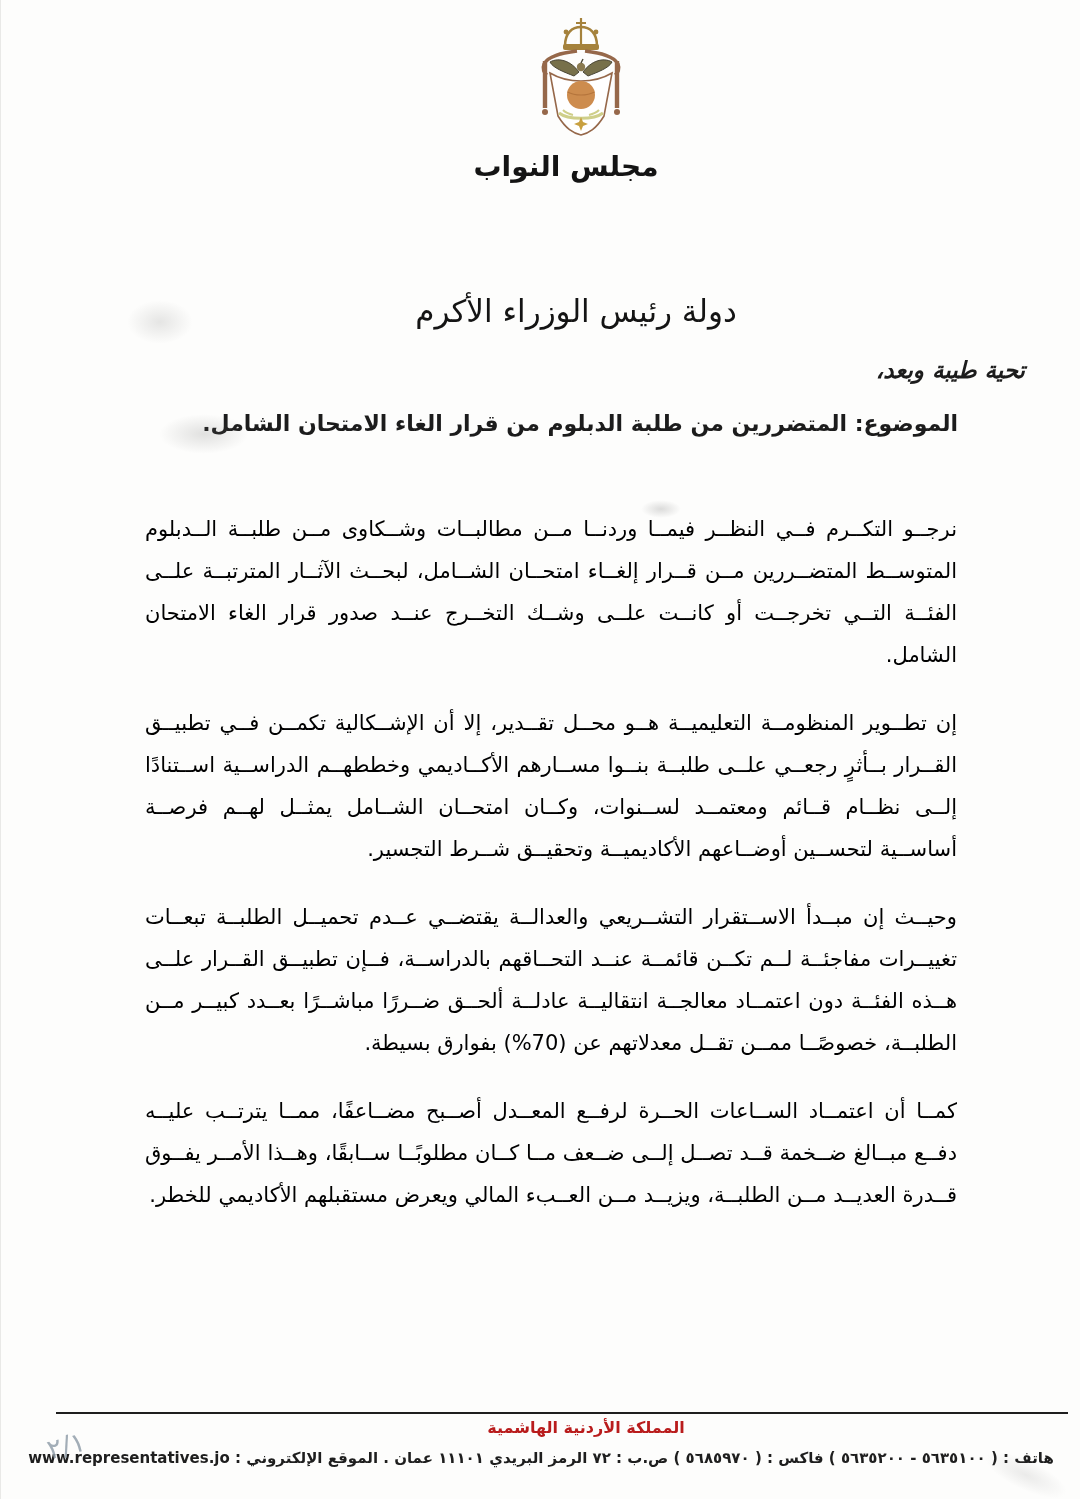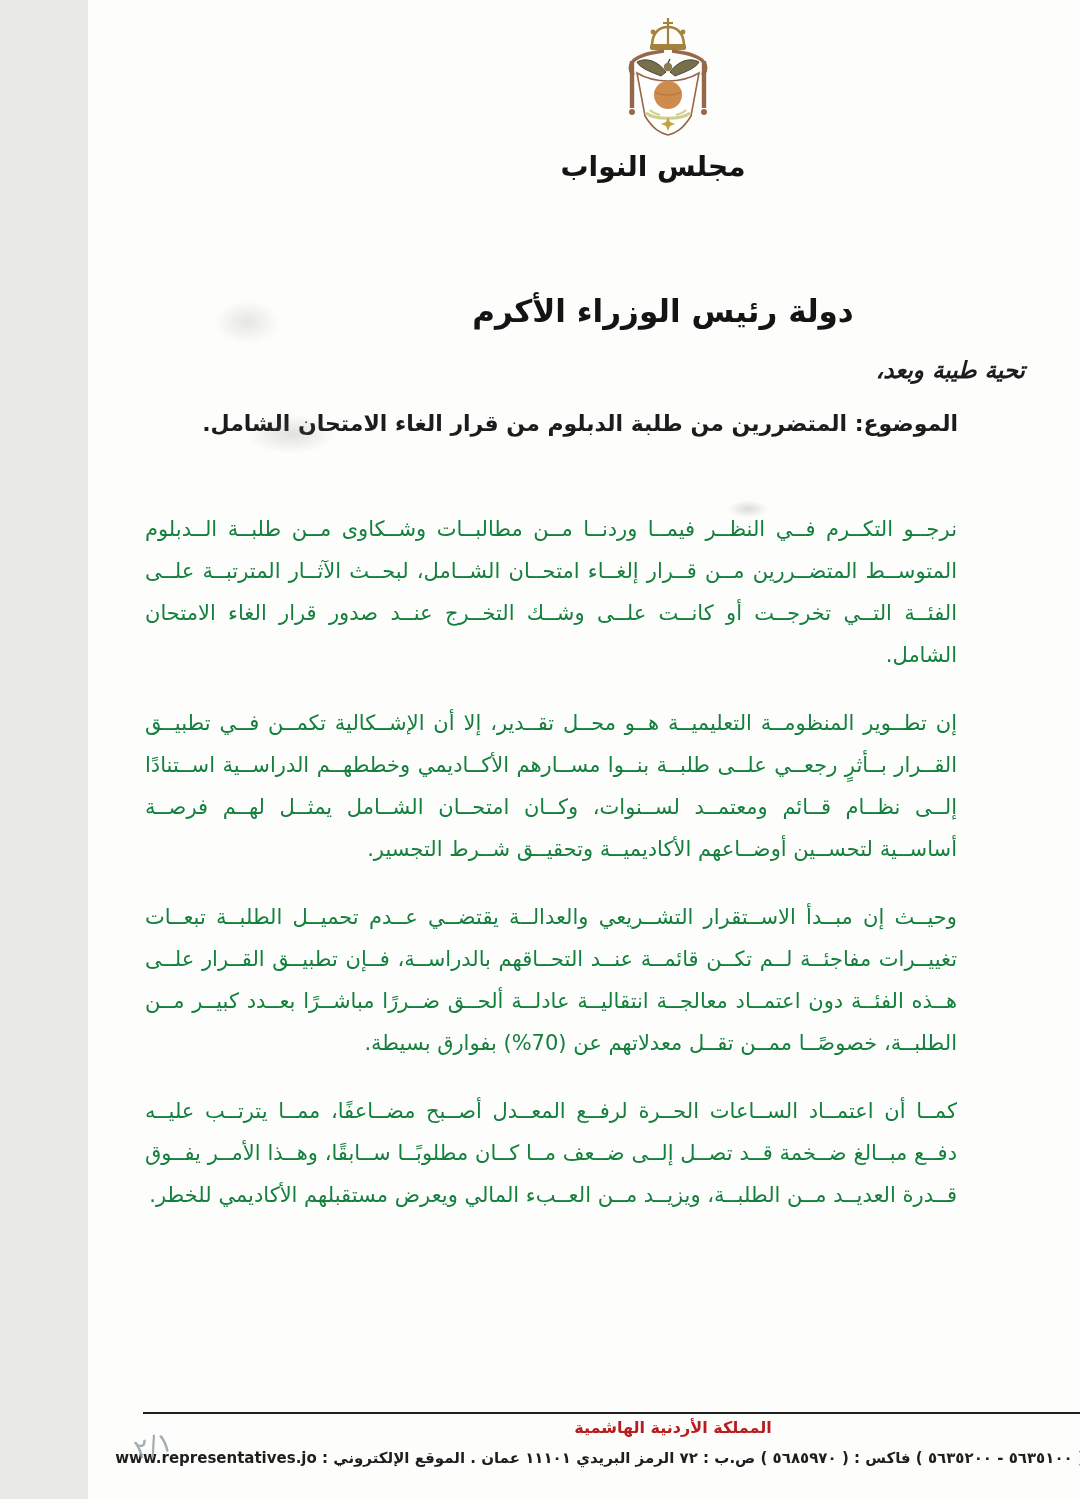--- a/index.html
+++ b/index.html
@@ -4,21 +4,21 @@
 <style>
   html,body{margin:0;padding:0;}
   body{
     width:1080px;height:1499px;
     background:#e9e9e7;
     font-family:"DejaVu Sans", sans-serif;
     color:#1c1c1c;
   }
   .page{
     position:relative;
-    width:992px;height:1499px;
+    width:1079px;height:1499px;
     background:#fdfdfc;
     overflow:hidden;
     direction:rtl;
   }
   
   .crest{position:absolute;left:518px;top:16px;width:124px;height:132px;}
   .org-name{
     position:absolute;left:440px;top:150px;width:250px;
     text-align:center;font-size:28px;font-weight:bold;
     letter-spacing:0px;color:#141414;
@@ -26,35 +26,35 @@
   
   .ref-block{
     position:absolute;right:15px;top:156px;
     text-align:right;font-weight:bold;font-size:20px;color:#161616;
   }
   .ref-block div{margin-bottom:25px;white-space:nowrap;}
   
   .recipient{
     position:absolute;left:0;top:293px;width:1080px;
     box-sizing:border-box;padding-left:70px;
-    text-align:center;font-size:31px;font-weight:bold;margin:0;color:#141414;
+    text-align:center;font-size:31px;font-weight:normal;margin:0;color:#141414;
     white-space:nowrap;
   }
   .greeting{
     position:absolute;right:55px;top:357px;
     font-size:23px;font-weight:bold;white-space:nowrap;font-style:italic;
   }
   .subject{
     position:absolute;right:122px;top:411px;
     font-size:22px;font-weight:bold;white-space:nowrap;
   }
   
   .body-col{
     position:absolute;right:123px;top:508px;width:812px;
-    font-size:21px;line-height:42px;text-align:justify;color:#15803d;
+    font-size:21px;line-height:42px;text-align:justify;color:#000000;
   }
   .body-col p{margin:0 0 26px 0;}
   
   .footer-line{
     position:absolute;left:55px;top:1412px;width:1012px;height:2px;
     background:#1e1e1e;border:none;margin:0;
   }
   .kingdom{
     position:absolute;left:90px;top:1418px;width:990px;
     text-align:center;font-size:16px;font-weight:bold;color:#b91c1c;

